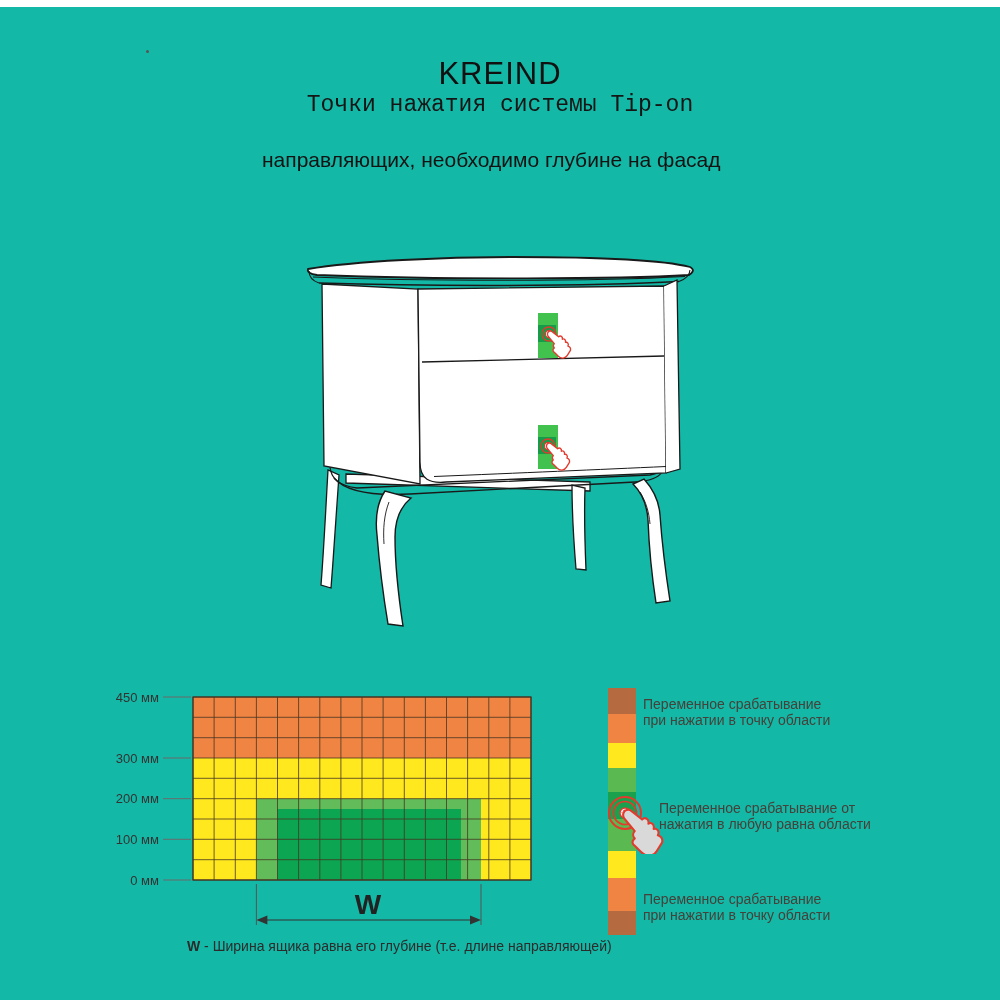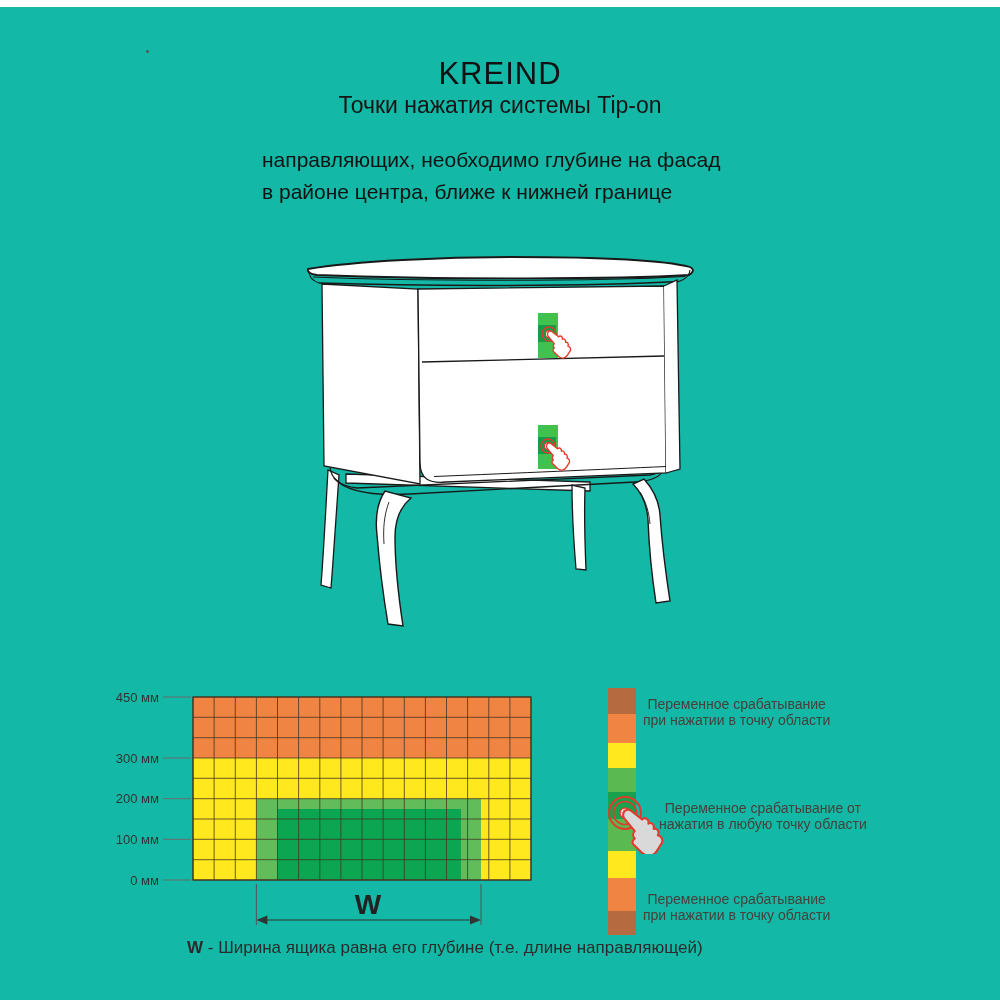--- a/index.html
+++ b/index.html
@@ -1,49 +1,48 @@
 <!DOCTYPE html>
 <html><head>
 <meta charset="utf-8">
 <style>
   html,body{margin:0;padding:0;background:#ffffff;}
   #page{position:relative;width:1000px;height:1000px;background:#14b8a6;overflow:hidden;
         font-family:"Liberation Sans",sans-serif;color:#1a1a1a;margin-top:7px;}
   .abs{position:absolute;}
   #brand{left:0;top:49px;width:1000px;text-align:center;font-size:31px;font-weight:500;
          letter-spacing:1px;color:#111;}
-  #subtitle{left:0;top:85px;width:1000px;text-align:center;font-size:23px;color:#151515;}
+  #subtitle{left:0;top:85px;width:1000px;text-align:center;font-size:23px;color:#151515;font-family:Liberation Mono, monospace;}
   #intro{left:262px;top:137px;font-size:21px;line-height:31.5px;color:#121212;}
   #stray-dot{left:146px;top:43px;width:3px;height:3px;background:#555;border-radius:50%;}
   
   #legend-bar{left:608px;top:681px;width:28px;}
   #legend-bar .seg{width:28px;}
-  .legend-label{font-size:14px;line-height:16px;color:#46413a;text-align:center;}
+  .legend-label{font-size:14px;line-height:16px;color:#46413a;}
   #legend-label-1{left:643px;top:689px;}
   #legend-label-2{left:659px;top:793px;}
   #legend-label-3{left:643px;top:884px;}
   
-  #caption{left:187px;top:931px;font-size:17px;color:#2b2b2b;}
+  #caption{left:187px;top:931px;font-size:14px;color:#2b2b2b;}
   #caption b{font-weight:700;}
   svg{display:block;}
   svg text{font-family:"Liberation Sans",sans-serif;}
 </style>
 </head>
 <body>
 
 <div id="page">
 
   <div class="abs" id="stray-dot"></div>
 
   <div class="abs" id="brand">KREIND</div>
   <div class="abs" id="subtitle">Точки нажатия системы Tip-on</div>
 
   <div class="abs" id="intro">
     <div>направляющих, необходимо глубине на фасад</div>
-    <div>в районе центра, ближе к нижней границе</div>
   </div>
 
   <svg class="abs" style="left:300px;top:245px;" width="410" height="385" viewBox="0 0 410 385">
     <defs>
       <path id="handPath" d="M7,2 C4,3 3,7 5,10 L15,22 C13,24 13,27 15,29 L14,30 C12,32 13,35 15,36 L21,42 C26,47 33,46 36,41 L41,33 C42,29 40,27 37,26 C39,22 36,19 33,20 C34,16 31,13 28,15 C29,11 25,8 22,11 L12,3 C10,1 9,1 7,2 Z"></path>
     </defs>
 
     <g stroke="#191919" fill="#ffffff" stroke-width="1.3">
       <path d="M28,218 C26,252 24,295 21,333 L31,336 C34,297 37,256 39,223 Z"></path>
       <path d="M46,222 L290,230 L290,239 L46,231 Z"></path>
@@ -148,21 +147,21 @@
     <circle cx="33" cy="34" r="3" fill="#ffffff" stroke-width="1" stroke-dasharray="1.5,1.5" stroke="#E23B2E"></circle>
     <use href="#handPath" transform="translate(27,29) scale(1.05)" stroke-width="2" stroke-linejoin="round" fill="#D9D9D9" stroke="#E23B2E"></use>
   </svg>
 
   <div class="abs legend-label" id="legend-label-1">
     <div>Переменное срабатывание</div>
     <div>при нажатии в точку области</div>
   </div>
   <div class="abs legend-label" id="legend-label-2">
     <div>Переменное срабатывание от</div>
-    <div>нажатия в любую точку области</div>
+    <div>нажатия в любую равна области</div>
   </div>
   <div class="abs legend-label" id="legend-label-3">
     <div>Переменное срабатывание</div>
     <div>при нажатии в точку области</div>
   </div>
 
   <div class="abs" id="caption">
     <b>W</b><span> - Ширина ящика равна его глубине (т.е. длине направляющей)</span>
   </div>
 

